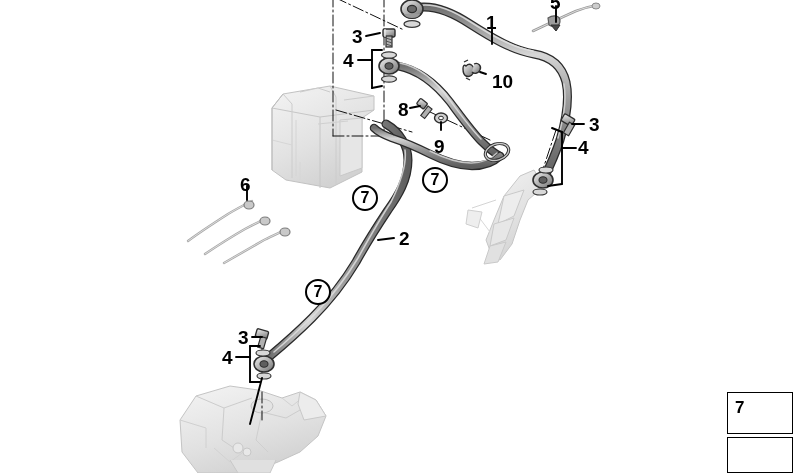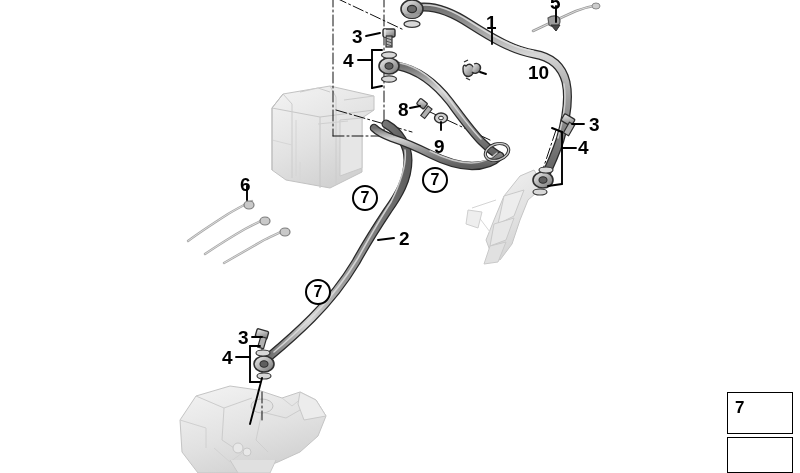--- a/index.html
+++ b/index.html
@@ -353,21 +353,21 @@
   <div class="callout-label" style="left:222px; top:348px;">4</div>
 
   <div class="callout-label" style="left:550px; top:-7px;">5</div>
 
   <div class="callout-label" style="left:240px; top:175px;">6</div>
 
   <div class="callout-label" style="left:398px; top:100px;">8</div>
 
   <div class="callout-label" style="left:434px; top:137px;">9</div>
 
-  <div class="callout-label" style="left:492px; top:63px;margin-left:36px;">10</div>
+  <div class="callout-label" style="left:492px; top:72px;">10</div>
 
   <div class="circle-label" style="left:352px; top:185px;">7</div>
 
   <div class="circle-label" style="left:422px; top:167px;">7</div>
 
   <div class="circle-label" style="left:305px; top:279px;">7</div>
 
   <div class="legend-box" style="left:727px; top:392px; width:66px; height:42px;"></div>
 
   <div class="legend-box" style="left:727px; top:437px; width:66px; height:36px;"></div>

